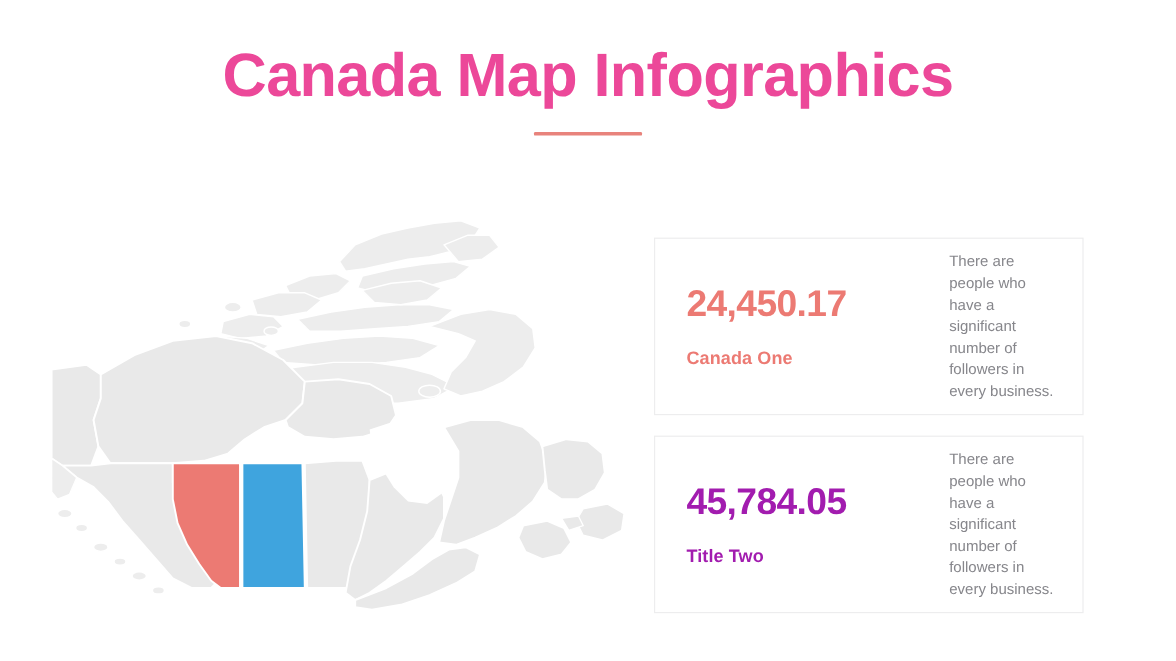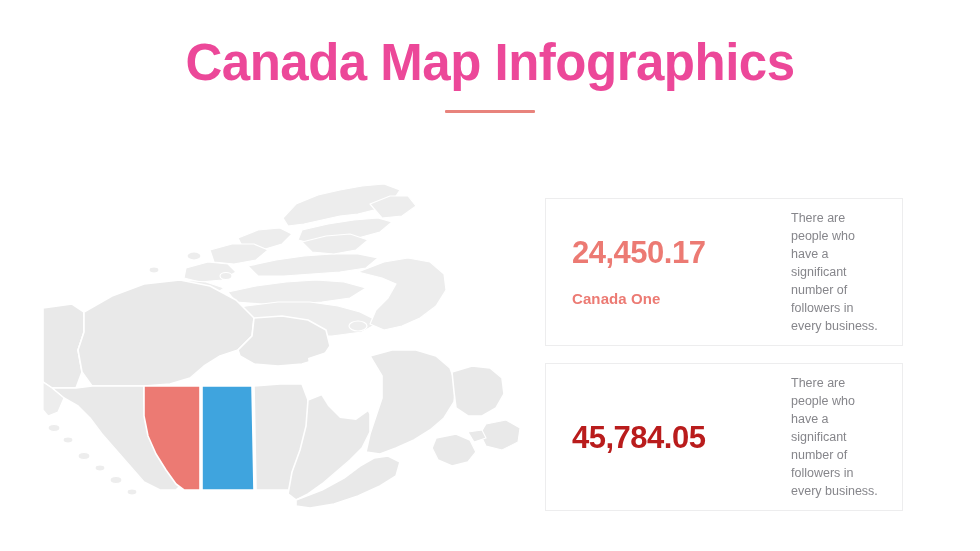--- a/index.html
+++ b/index.html
@@ -131,21 +131,21 @@
   }
   .stat-desc {
     flex: 1 1 auto;
     font-size: 12.5px;
     line-height: 1.45;
     color: #86868b;
     padding-right: 18px;
     margin-left: 37px;
   }
   .c-red   { color: #EC7A73; }
-  .c-blue  { color: #b91c1c; }
+  .c-blue  { color: #a21caf; }
 </style>
 </head>
 <body>
 
 <div class="header">
   <h1 class="page-title">Canada Map Infographics</h1>
   <div class="accent-rule"></div>
 </div>
 
 <div class="map-area">
@@ -218,17 +218,18 @@
     <div class="stat-left">
       <div class="stat-value c-red">24,450.17</div>
       <div class="stat-label c-red">Canada One</div>
     </div>
     <div class="stat-desc">There are people who have a significant number of followers in every business.</div>
   </div>
 
   <div class="stat-card">
     <div class="stat-left">
       <div class="stat-value c-blue">45,784.05</div>
+      <div class="stat-label c-blue">Title Two</div>
     </div>
     <div class="stat-desc">There are people who have a significant number of followers in every business.</div>
   </div>
 
 </div>
 
 </body></html>

